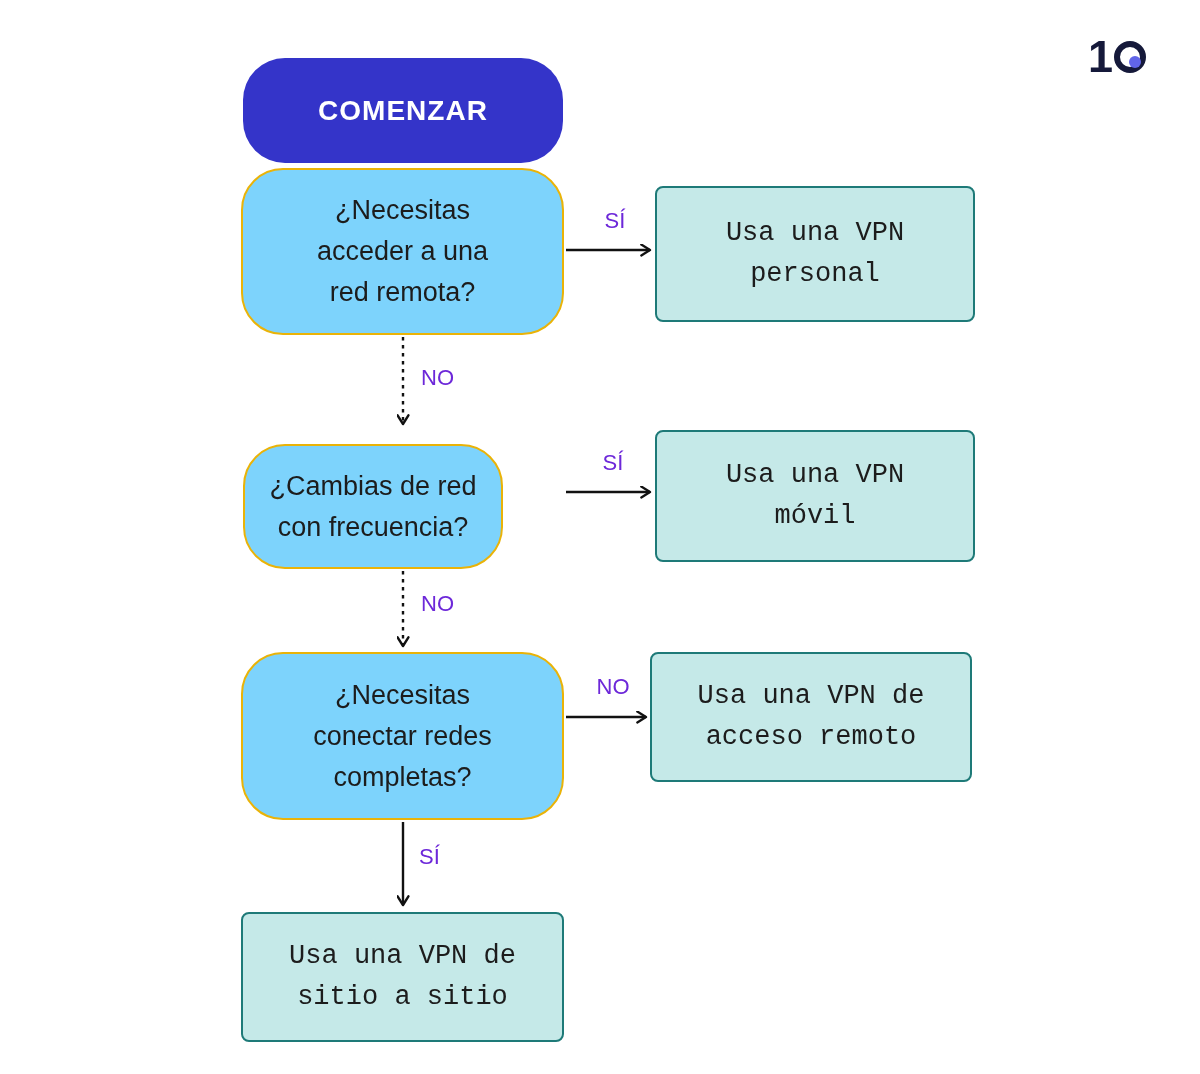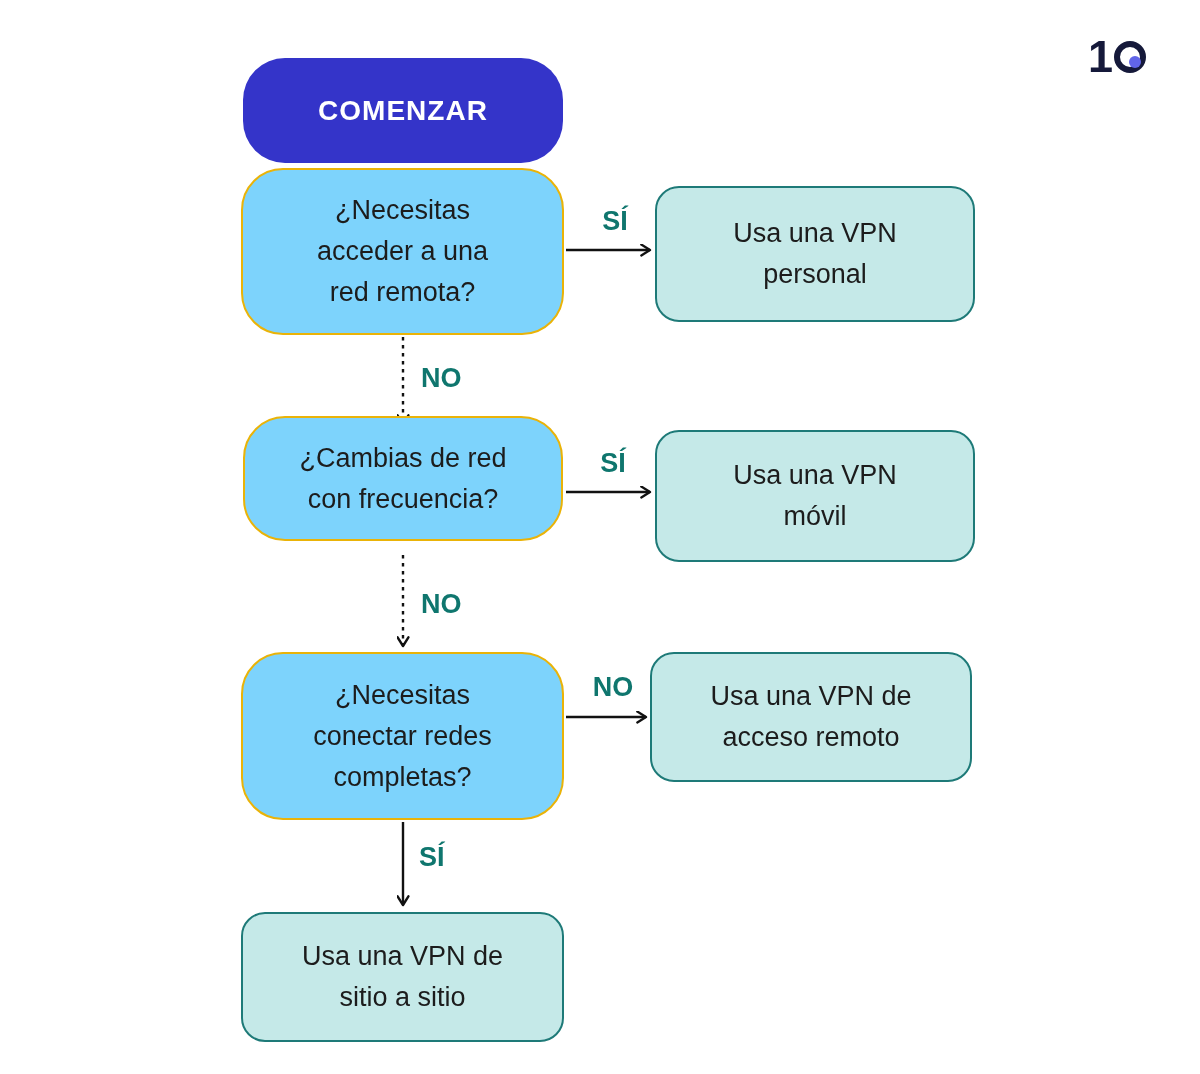--- a/index.html
+++ b/index.html
@@ -30,32 +30,33 @@
     font-weight:bold;font-size:28px;letter-spacing:1px;
   }
   .node-q{
     background:#7dd3fc;
     border:2px solid #eab308;
     border-radius:42px;
   }
   .node-r{
     background:#c5e9e8;
     border:2.5px solid #1e7a78;
-    border-radius:24px;
+    border-radius:8px;
+    font-family:Liberation Mono, monospace;
   }
   .q1{left:241px;top:168px;width:323px;height:167px;}
   .r1{left:655px;top:186px;width:320px;height:136px;}
-  .q2{left:243px;top:416px;width:320px;height:125px;}
+  .q2{left:243px;top:444px;width:260px;height:125px;}
   .r2{left:655px;top:430px;width:320px;height:132px;}
   .q3{left:241px;top:652px;width:323px;height:168px;}
   .r3{left:650px;top:652px;width:322px;height:130px;}
   .r4{left:241px;top:912px;width:323px;height:130px;}
   .edge-label{
     position:absolute;
-    font-weight:bold;font-size:27px;color:#0f766e;
+    font-weight:normal;font-size:22px;color:#6d28d9;
     line-height:30px;
   }
   .lbl-center{width:58px;text-align:center;}
   .lbl-q1r1{left:586px;top:206px;}
   .lbl-q1q2{left:421px;top:363px;}
   .lbl-q2r2{left:584px;top:448px;}
   .lbl-q2q3{left:421px;top:589px;}
   .lbl-q3r3{left:584px;top:672px;}
   .lbl-q3r4{left:419px;top:842px;}
   .logo{

